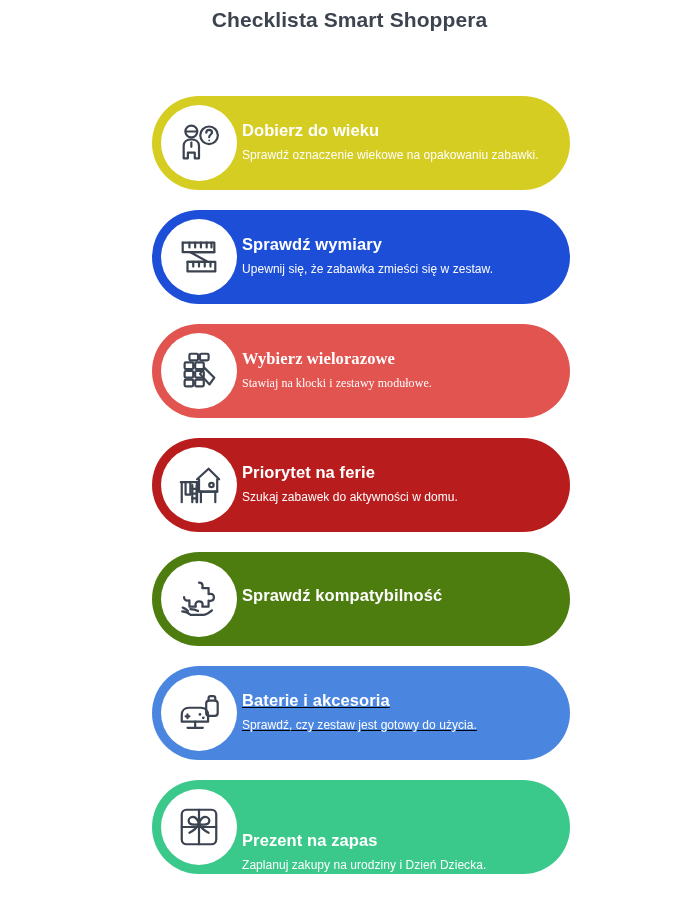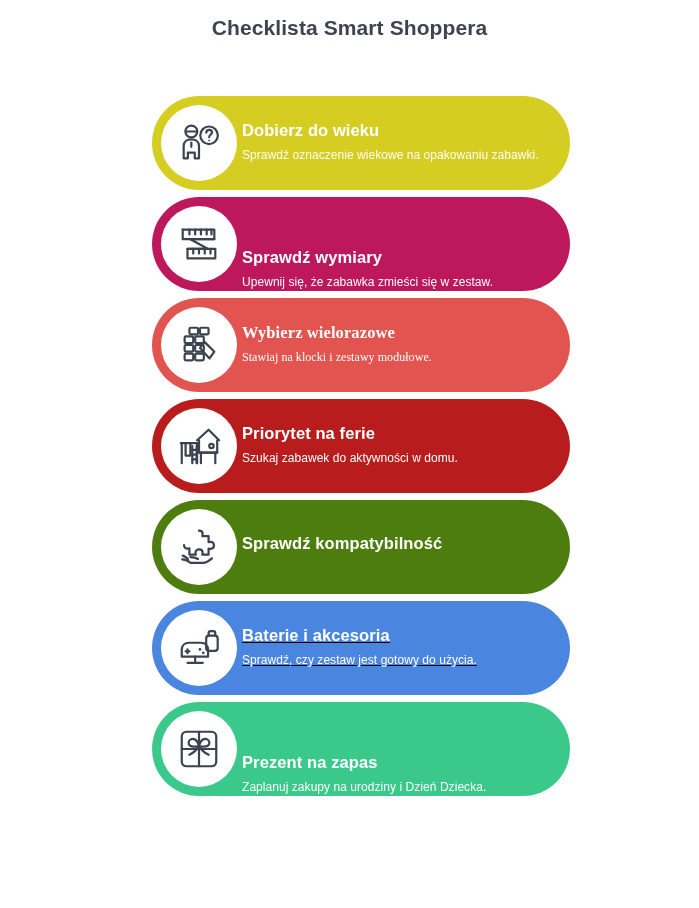--- a/index.html
+++ b/index.html
@@ -14,40 +14,40 @@
     overflow: hidden;
   }
   .page {
     position: relative;
     width: 699px;
     height: 908px;
     box-sizing: border-box;
   }
   .page-title {
     position: absolute;
-    top: 16px;
+    top: 8px;
     left: 0;
     width: 699px;
     text-align: center;
     font-size: 21px;
     font-weight: bold;
     color: #3d4450;
     letter-spacing: 0.1px;
   }
   .cards {
     position: absolute;
     top: 96px;
     left: 152px;
     width: 418px;
   }
   .card {
     position: relative;
     height: 94px;
     border-radius: 47px;
-    margin-bottom: 7px;
+    margin-bottom: 20px;
     display: flex;
     align-items: center;
     box-sizing: border-box;
   }
   .card:last-child { margin-bottom: 0; }
   .icon-badge {
     position: absolute;
     left: 9px;
     top: 9px;
     width: 76px;
@@ -104,21 +104,21 @@
           <path d="M31.6 13.3 C31.6 11.5 32.9 10.2 34.6 10.2 C36.3 10.2 37.6 11.4 37.6 13 C37.6 15.1 34.6 15.3 34.6 18"></path>
           <circle cx="34.6" cy="21.3" r="0.9" fill="#3b4250" stroke="none"></circle>
         </svg>
       </div>
       <div class="card-text">
         <div class="card-title">Dobierz do wieku</div>
         <div class="card-desc">Sprawdź oznaczenie wiekowe na opakowaniu zabawki.</div>
       </div>
     </div>
 
-    <div class="card" style="background: #be185d; align-items: flex-end;">
+    <div class="card" style="background: #1d4ed8;">
       <div class="icon-badge">
         <svg viewBox="0 0 48 48" fill="none" stroke="#3b4250" stroke-width="2.3" stroke-linecap="round" stroke-linejoin="round">
           <path d="M7 9 H40 V19 H15 L15 19"></path>
           <path d="M7 9 V19 H15"></path>
           <line x1="14" y1="9" x2="14" y2="14"></line>
           <line x1="20" y1="9" x2="20" y2="14"></line>
           <line x1="26" y1="9" x2="26" y2="14"></line>
           <line x1="32" y1="9" x2="32" y2="14"></line>
           <line x1="37" y1="9" x2="37" y2="14"></line>
           <path d="M40 19 L15 19 L33 29 L12 29"></path>

